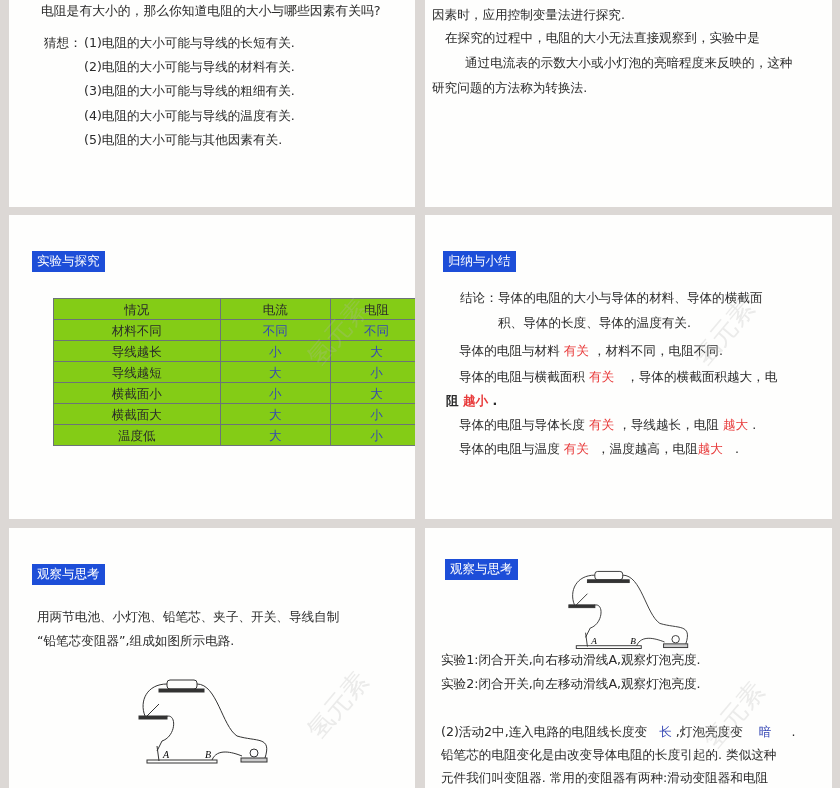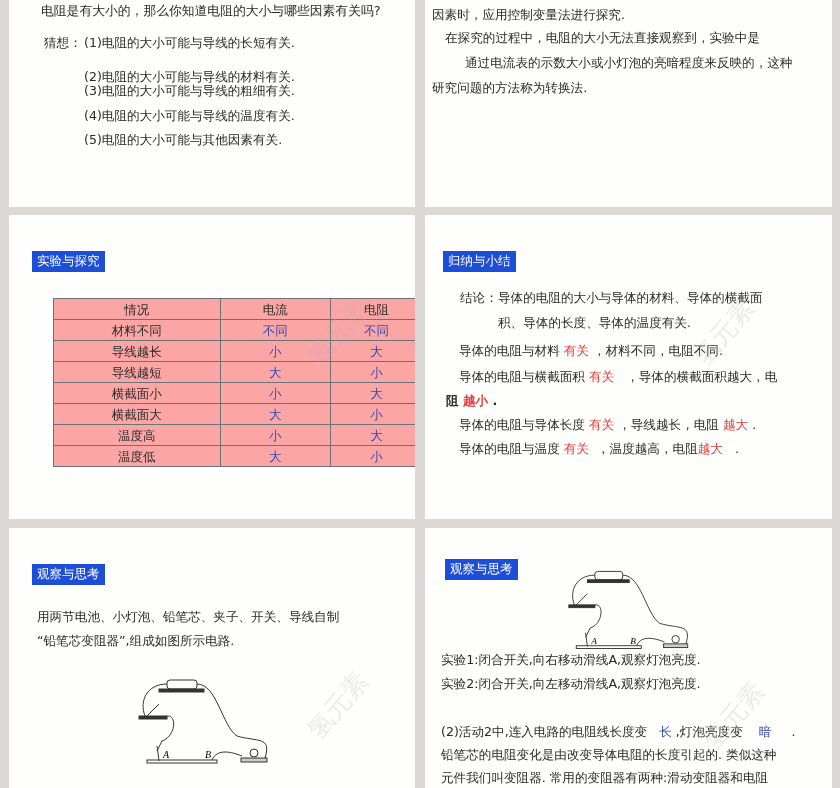--- a/index.html
+++ b/index.html
@@ -11,35 +11,35 @@
   #s3 { left: 9px;  top: 215px; width: 406px; height: 304px; }
   #s4 { left: 425px; top: 215px; width: 407px; height: 304px; padding-left: 20px; }
   #s5 { left: 9px;  top: 528px; width: 406px; height: 260px; }
   #s6 { left: 425px; top: 528px; width: 407px; height: 260px; }
 
   .tag { position: absolute; background: #1d4ed8; color: #fff; font-size: 12.5px; line-height: 20px; padding: 0 5px; height: 21px; }
   .line { position: absolute; font-size: 12.6px; white-space: nowrap; line-height: 16px; }
   .red { color: #e83a3a; }
   .blue { color: #3547b5; }
 
-  table.grid { position: absolute; left: 44px; top: 83px; width: 370px; border-collapse: collapse; background: #fca5a5; font-size: 12.5px; }
+  table.grid { position: absolute; left: 44px; top: 83px; width: 370px; border-collapse: collapse; background: #84cc16; font-size: 12.5px; }
   table.grid td { border: 1px solid #6c7378; text-align: center; height: 21px; line-height: 19px; padding: 0; }
   table.grid td.c { color: #3547b5; }
   table.grid col.a { width: 145px; } table.grid col.b { width: 96px; } table.grid col.d { width: 80px; }
 
   .watermark { position: absolute; color: rgba(180,180,180,0.25); font-size: 26px; transform: rotate(-50deg); pointer-events: none; }
 </style>
 </head>
 <body>
 
 <div class="slide" id="s1">
   <div class="line" style="left:32px;top:3px;font-size:12.8px;">电阻是有大小的，那么你知道电阻的大小与哪些因素有关吗?</div>
   <div class="line" style="left:35px;top:35px;">猜想：</div>
   <div class="line" style="left:75px;top:35px;">(1)电阻的大小可能与导线的长短有关.</div>
-  <div class="line" style="left:75px;top:69px;">(2)电阻的大小可能与导线的材料有关.</div>
+  <div class="line" style="left:75px;top:59px;">(2)电阻的大小可能与导线的材料有关.</div>
   <div class="line" style="left:75px;top:83px;">(3)电阻的大小可能与导线的粗细有关.</div>
   <div class="line" style="left:75px;top:108px;">(4)电阻的大小可能与导线的温度有关.</div>
   <div class="line" style="left:75px;top:132px;">(5)电阻的大小可能与其他因素有关.</div>
 </div>
 
 <div class="slide" id="s2">
   <div class="line" style="left:7px;top:7px;">因素时，应用控制变量法进行探究.</div>
   <div class="line" style="left:20px;top:30px;">在探究的过程中，电阻的大小无法直接观察到，实验中是</div>
   <div class="line" style="left:7px;top:55px;margin-left:33px;">通过电流表的示数大小或小灯泡的亮暗程度来反映的，这种</div>
   <div class="line" style="left:7px;top:80px;">研究问题的方法称为转换法.</div>
@@ -76,25 +76,20 @@
     </tr>
     <tr>
       <td>横截面小</td>
       <td class="c">小</td>
       <td class="c">大</td>
     </tr>
     <tr>
       <td>横截面大</td>
       <td class="c">大</td>
       <td class="c">小</td>
-    </tr>
-    <tr>
-      <td>温度高</td>
-      <td class="c">小</td>
-      <td class="c">大</td>
     </tr>
     <tr>
       <td>温度低</td>
       <td class="c">大</td>
       <td class="c">小</td>
     </tr>
   </tbody>
     </table>
   <div class="watermark" style="left:290px;top:100px;">氢元素</div>
 </div>

